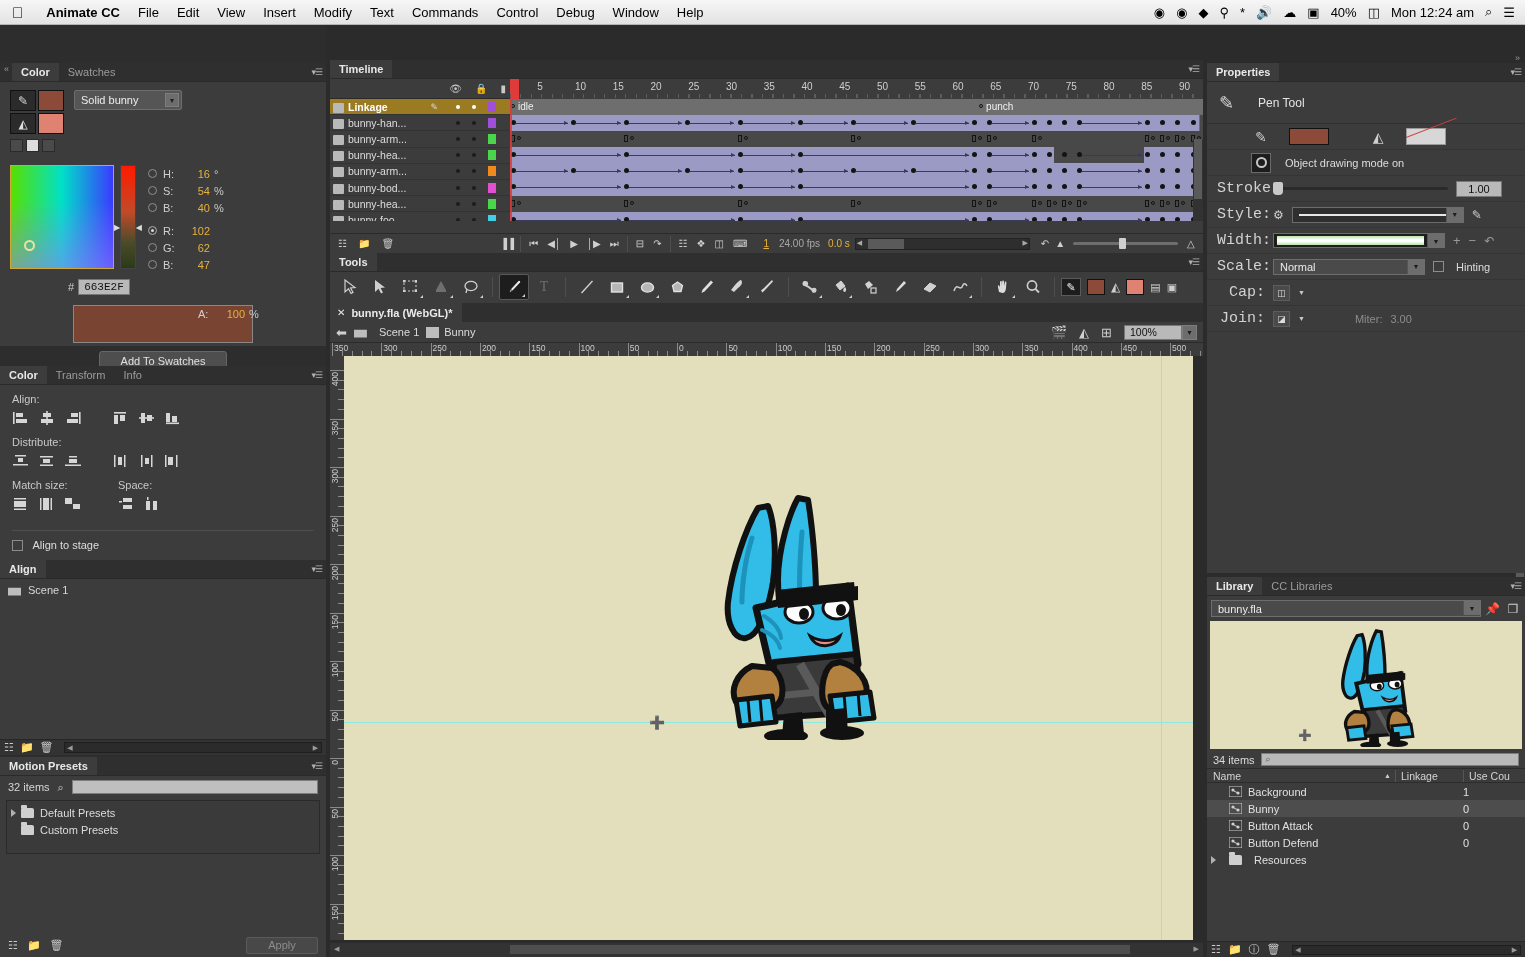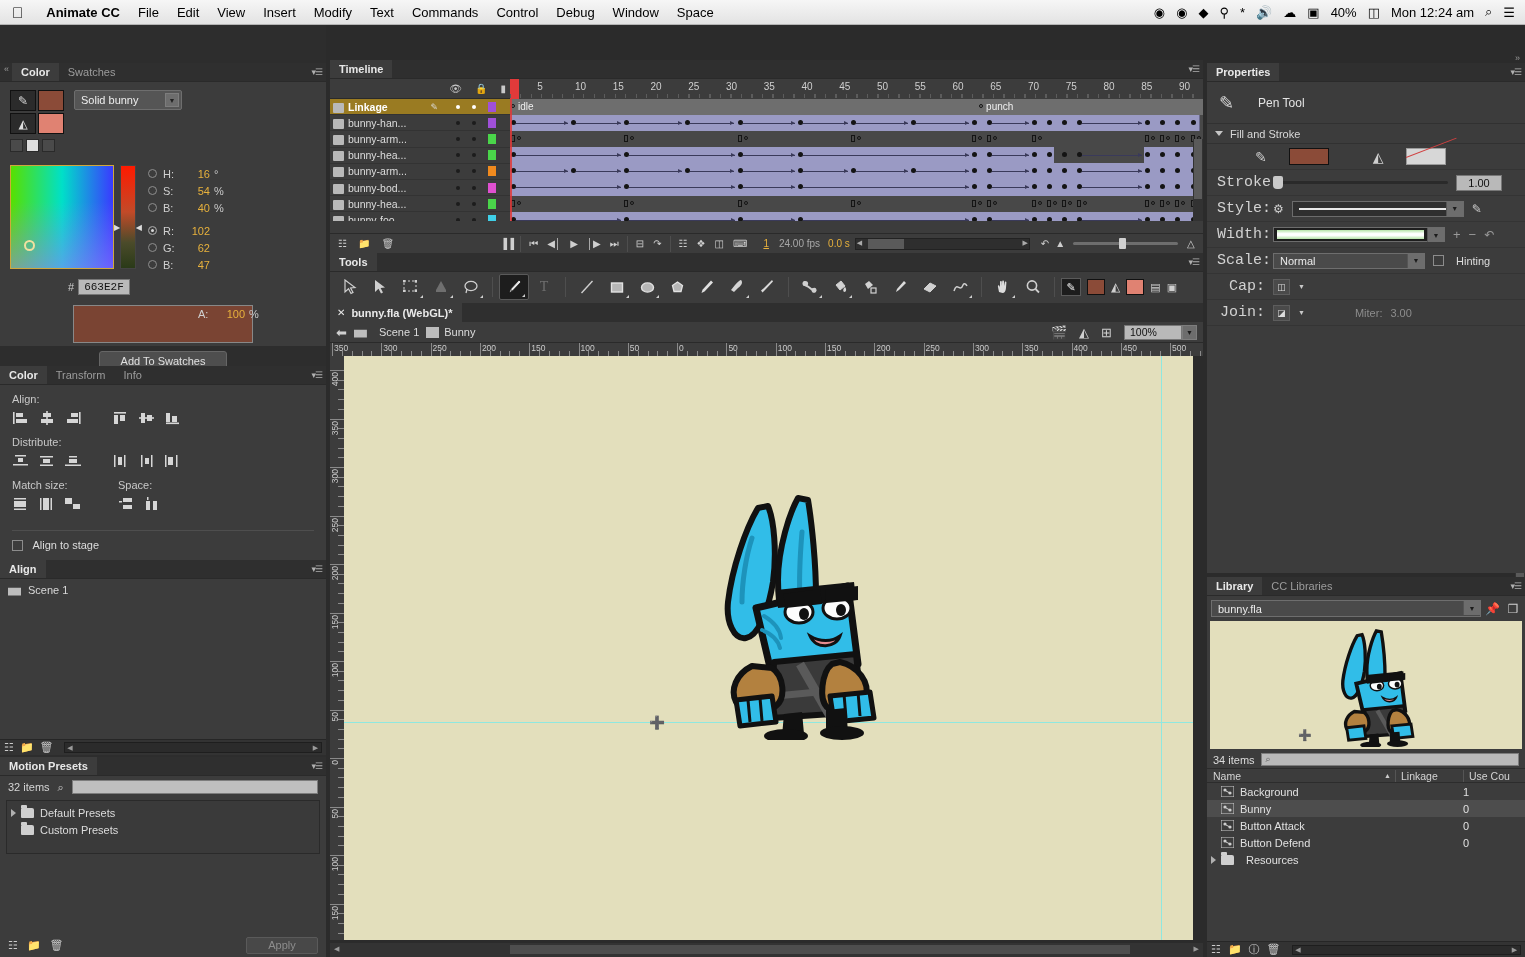--- a/index.html
+++ b/index.html
@@ -271,21 +271,21 @@
               font-size:11px; color:#dcdcdc; }
   .libsearch { flex:1; height:13px; background:#b9b9b9; border:1px solid #7d7d7d; display:flex;
                align-items:center; padding-left:4px; font-size:9px; color:#444;}
   .libhdr { height:15px; background:#3c3c3c; display:flex; align-items:center; font-size:10.5px;
             color:#d5d5d5; border-top:1px solid #2c2c2c; border-bottom:1px solid #2c2c2c; }
   .libhdr .c1 { flex:1; padding-left:6px; }
   .libhdr .c2 { width:68px; border-left:1px solid #555; padding-left:5px; }
   .libhdr .c3 { width:62px; border-left:1px solid #555; padding-left:5px; }
   .librow { height:17px; display:flex; align-items:center; font-size:11px; color:#e0e0e0; }
   .librow.sel { background:#4d4d4d; }
-  .librow .n { flex:1; display:flex; align-items:center; padding-left:14px; gap:6px;}
+  .librow .n { flex:1; display:flex; align-items:center; padding-left:22px; gap:6px;}
   .librow .u { width:62px; }
   .sym-ic { width:13px; height:11px; position:relative; }
   .libfoot { position:absolute; bottom:0; left:0; width:318px; height:16px; background:#333;
              display:flex; align-items:center; padding:0 4px; gap:7px; border-top:1px solid #262626;}
   svg { display:block; }
 </style>
 </head>
 <body>
 
 <div class="app">
@@ -296,21 +296,21 @@
     <span class="mi">File</span>
     <span class="mi">Edit</span>
     <span class="mi">View</span>
     <span class="mi">Insert</span>
     <span class="mi">Modify</span>
     <span class="mi">Text</span>
     <span class="mi">Commands</span>
     <span class="mi">Control</span>
     <span class="mi">Debug</span>
     <span class="mi">Window</span>
-    <span class="mi">Space</span>
+    <span class="mi">Help</span>
     <div class="right">
       <span class="it">◉</span>
       <span class="it">◉</span>
       <span class="it">◆</span>
       <span class="it">⚲</span>
       <span class="it">*</span>
       <span class="it">🔊</span>
       <span class="it">☁</span>
       <span class="it">▣</span>
       <span class="it">40%</span>
@@ -1421,29 +1421,31 @@
   <div class="panel" id="propsPanel">
     <div class="ptabs">
       <div class="ptab active">Properties</div>
       <span class="pmenu">▾☰</span>
       <span style="position:absolute;right:5px;top:-10px;font-size:9px;color:#999">»</span>
     </div>
     <div class="tool-hdr">
       <span class="ti">✎</span>
       <span style="font-size:12px;color:#e4e4e4">Pen Tool</span>
     </div>
-    <div class="sect-hdr">
-      <span class="caret"></span>
-      <span>Fill and Stroke</span>
-    </div>
     <div class="prow" style="justify-content:flex-start;gap:22px;padding-left:48px">
       <span style="font-size:14px;color:#cfcfcf">✎</span>
       <span class="fillchip" style="background:#8B4B38"></span>
       <span style="font-size:14px;color:#cfcfcf;margin-left:22px">◭</span>
       <span class="nonechip"></span>
+    </div>
+    <div class="prow" style="padding-left:44px;gap:14px">
+      <span class="odm">
+          <span class="c"></span>
+        </span>
+      <span style="font-size:11px;color:#ddd">Object drawing mode on</span>
     </div>
     <div class="prow">
       <span class="plabel">Stroke:</span>
       <span class="slider">
           <span class="h"></span>
         </span>
       <span class="numbox">1.00</span>
     </div>
     <div class="prow">
       <span class="plabel">Style:</span>

